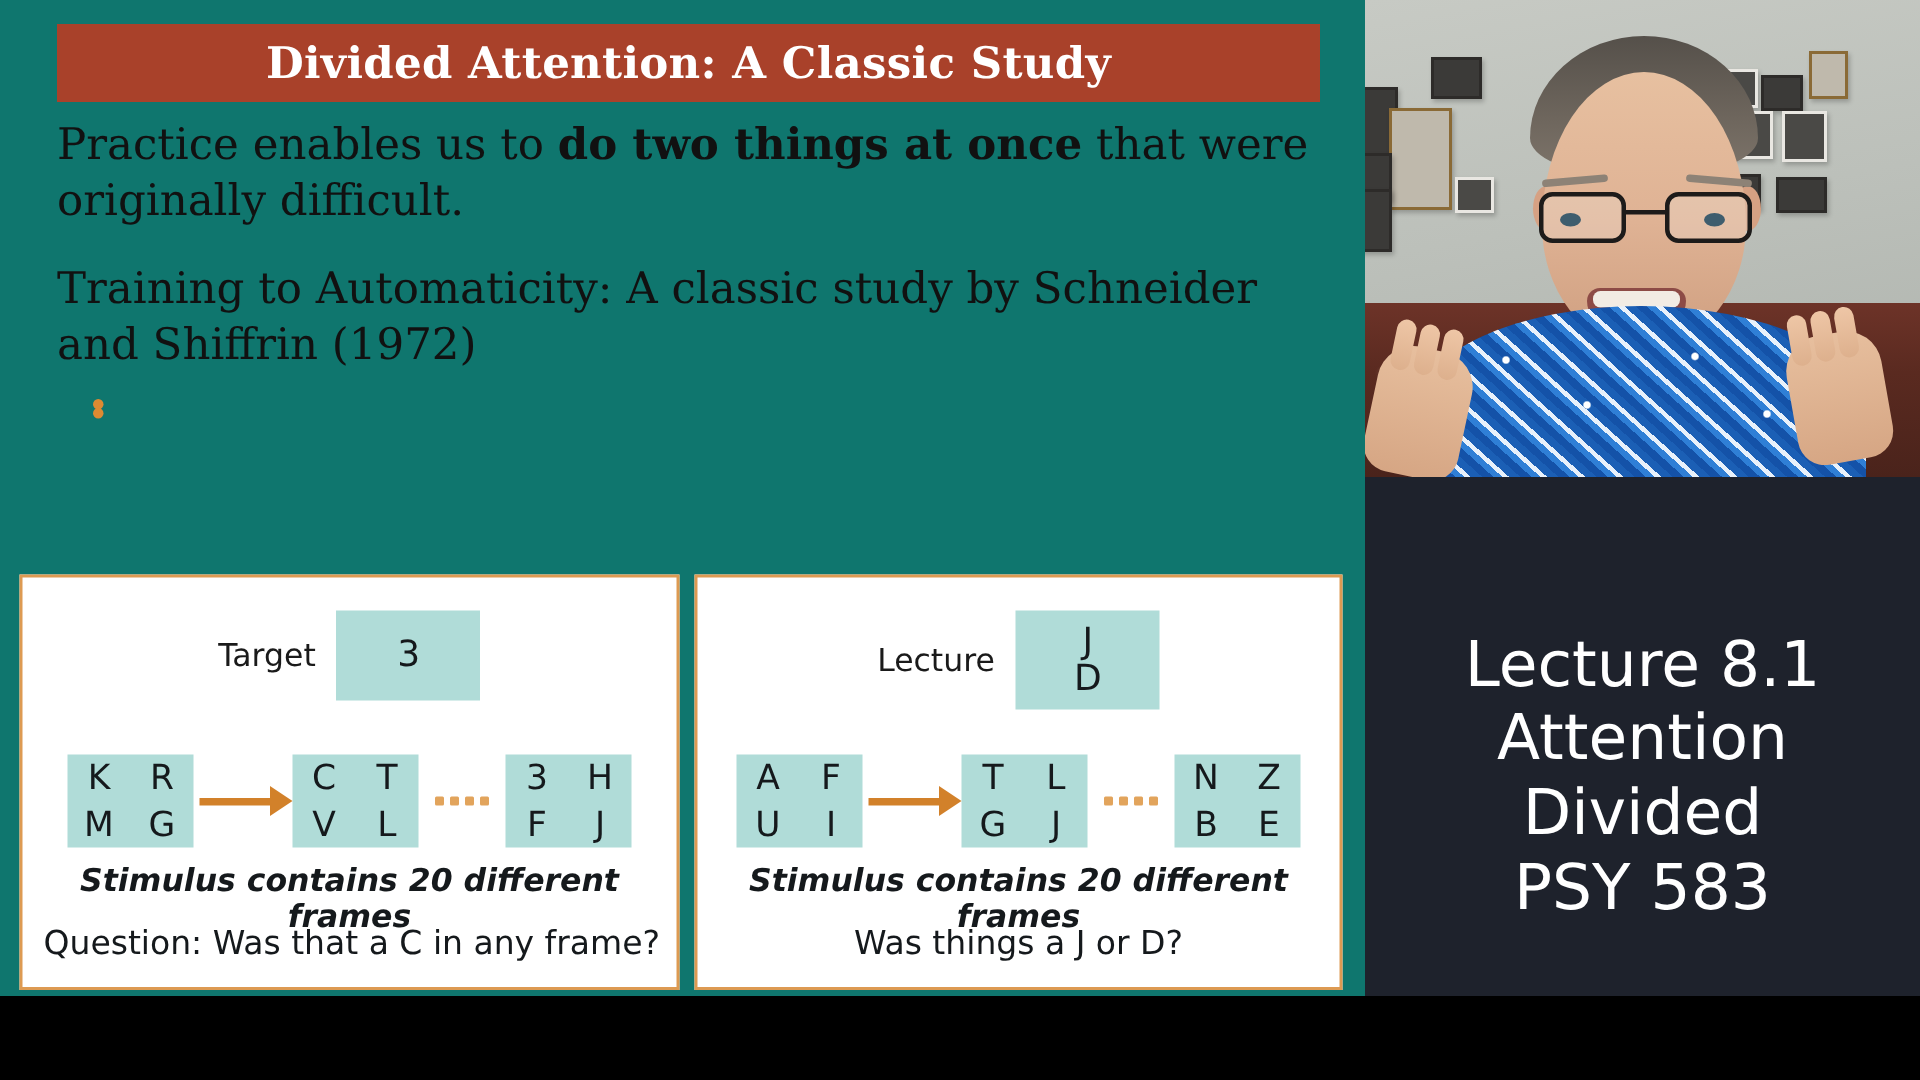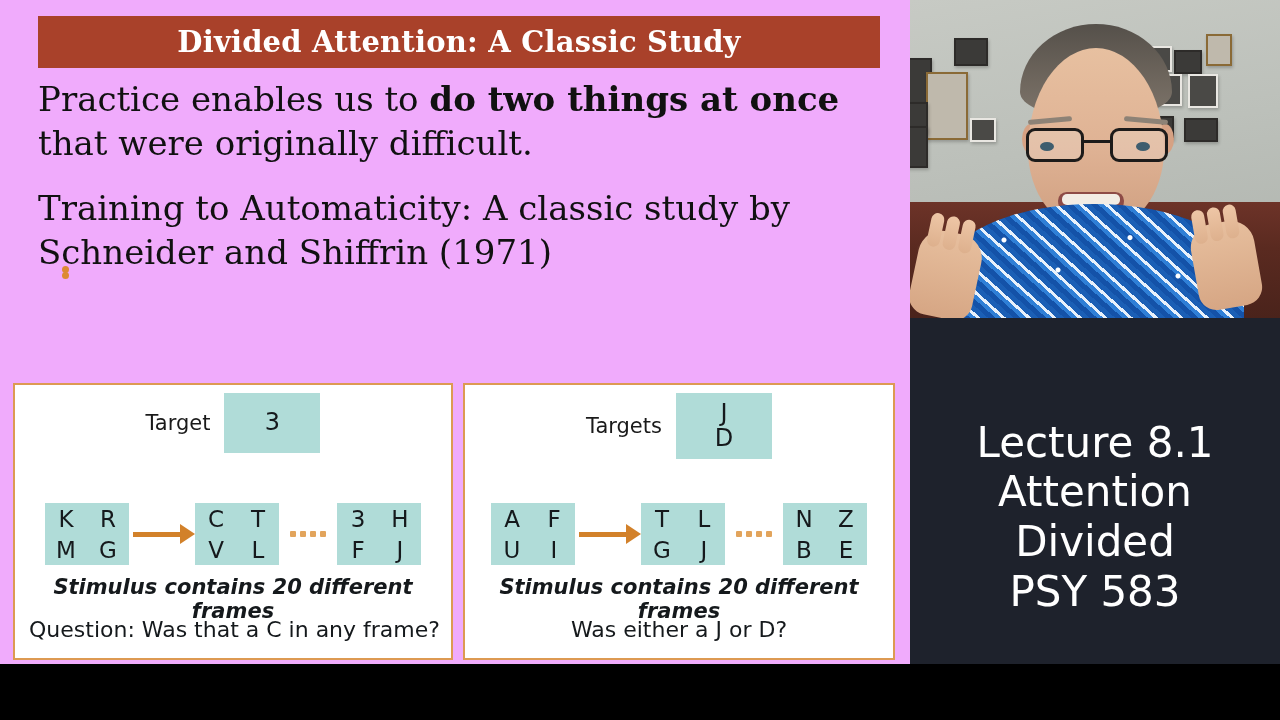--- a/index.html
+++ b/index.html
@@ -8,21 +8,21 @@
     background: #000;
     font-family: "Liberation Serif", serif;
     overflow: hidden;
   }
   #root { position: relative; width: 1280px; height: 720px; background: #000; }
 
   
   .slide {
     position: absolute; left: 0; top: 0;
     width: 910px; height: 664px;
-    background: #f0abfc;
+    background: #0f766e;
   }
   .banner {
     position: absolute; left: 38px; top: 16px;
     width: 842px; height: 52px;
     background: #a9412a;
     display: flex; align-items: center; justify-content: center;
   }
   .banner-title {
     color: #fff;
     font-family: "DejaVu Serif", serif;
@@ -30,21 +30,21 @@
     font-size: 29px;
     letter-spacing: 0.2px;
     white-space: nowrap;
   }
 
   .body-text {
     position: absolute; left: 38px; top: 78px;
     width: 860px;
     font-family: "DejaVu Serif", serif;
     color: #111;
-    font-size: 34px;
+    font-size: 29px;
     line-height: 1.28;
   }
   .para { margin-bottom: 10px; }
   .para b { font-weight: 700; }
 
   .bullets {
     position: absolute; left: 58px; top: 252px;
     width: 850px;
     font-family: "DejaVu Serif", serif;
     color: #111;
@@ -62,21 +62,21 @@
   .panel {
     position: absolute;
     top: 383px; height: 277px;
     border: 2px solid #dd9a52;
     background: #fff;
   }
   .panel-left  { left: 13px;  width: 440px; }
   .panel-right { left: 463px; width: 432px; }
 
   .target-row {
-    position: absolute; top: 8px; left: 0; right: 0;
+    position: absolute; top: 22px; left: 0; right: 0;
     display: flex; align-items: center; justify-content: center;
     gap: 14px;
   }
   .target-label {
     font-family: "DejaVu Sans", sans-serif;
     font-size: 21px; color: #1a1a1a;
   }
   .target-box {
     background: #b0dcd8;
     width: 96px; height: 60px;
@@ -252,21 +252,21 @@
 <div id="root">
 
   <div class="slide">
 
     <div class="banner">
       <div class="banner-title">Divided Attention: A Classic Study</div>
     </div>
 
     <div class="body-text">
       <div class="para"><span>Practice enables us to </span><b>do two things at once</b><span> that were originally difficult.</span></div>
-      <div class="para" style="margin-top:22px"><span>Training to Automaticity: A classic study by Schneider and Shiffrin (1971)</span></div>
+      <div class="para" style="margin-top:22px"><span>Training to Automaticity: A classic study by Schneider and Shiffrin (1972)</span></div>
     </div>
 
     <div class="bullets">
       <div class="bullet">
         <span class="bullet-dot"></span>
       </div>
       <div class="bullet">
         <span class="bullet-dot"></span>
       </div>
     </div>
@@ -311,21 +311,21 @@
         </div>
       </div>
 
       <div class="caption">Stimulus contains 20 different frames</div>
       <div class="question left">Question: Was that a C in any frame?</div>
     </div>
 
     <div class="panel panel-right">
 
       <div class="target-row">
-        <div class="target-label">Targets</div>
+        <div class="target-label">Lecture</div>
         <div class="target-box tall">
           <span>J</span>
           <span>D</span>
         </div>
       </div>
 
       <div class="frames-row">
         <div class="frame">
           <span>A</span>
           <span>F</span>
@@ -350,21 +350,21 @@
         </div>
         <div class="frame">
           <span>N</span>
           <span>Z</span>
           <span>B</span>
           <span>E</span>
         </div>
       </div>
 
       <div class="caption">Stimulus contains 20 different frames</div>
-      <div class="question right">Was either a J or D?</div>
+      <div class="question right">Was things a J or D?</div>
     </div>
   </div>
 
   <div class="cam">
     <div class="cam-wall"></div>
 
     <div class="pic" style="left:-8px;  top:58px;  width:30px; height:52px;"></div>
     <div class="pic gold" style="left:16px;  top:72px;  width:42px; height:68px;"></div>
     <div class="pic" style="left:-6px;  top:102px; width:24px; height:32px;"></div>
     <div class="pic" style="left:-10px; top:126px; width:28px; height:42px;"></div>

